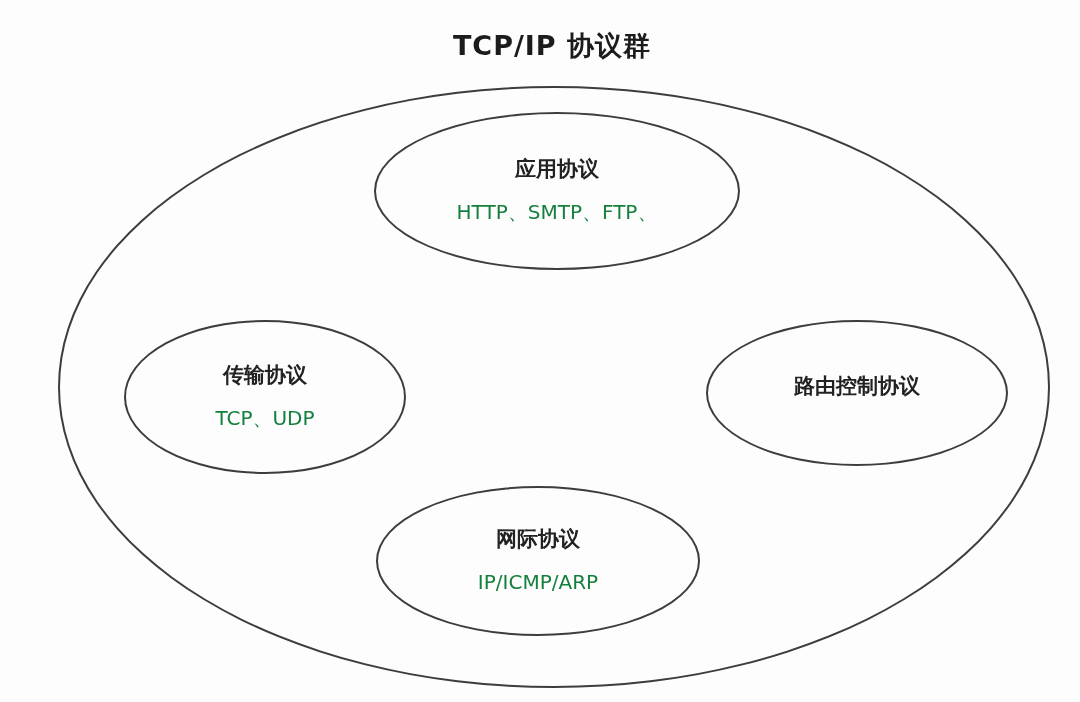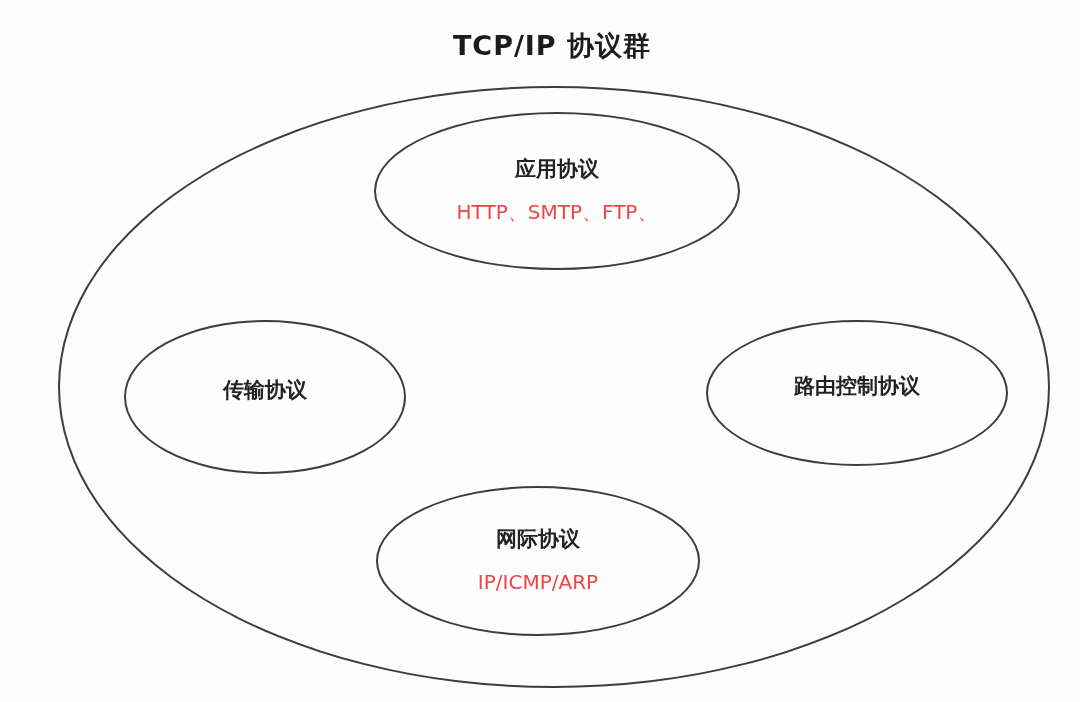--- a/index.html
+++ b/index.html
@@ -51,21 +51,21 @@
     height: 602px;
   }
   .node-title {
     font-size: 21px;
     font-weight: bold;
     color: #222222;
     margin-bottom: 14px;
   }
   .node-body {
     font-size: 20px;
-    color: #ef4444;
+    color: #15803d;
     line-height: 1.55;
   }
   .node-app {
     left: 374px;
     top: 112px;
     width: 366px;
     height: 158px;
   }
   .node-transport {
     left: 124px;
@@ -97,20 +97,21 @@
 
   <div class="ellipse node-app">
     <div class="node-title">应用协议</div>
     <div class="node-body">
       <div>HTTP、SMTP、FTP、</div>
     </div>
   </div>
 
   <div class="ellipse node-transport">
     <div class="node-title">传输协议</div>
+    <div class="node-body">TCP、UDP</div>
   </div>
 
   <div class="ellipse node-routing">
     <div class="node-title">路由控制协议</div>
   </div>
 
   <div class="ellipse node-internet">
     <div class="node-title">网际协议</div>
     <div class="node-body">IP/ICMP/ARP</div>
   </div>

